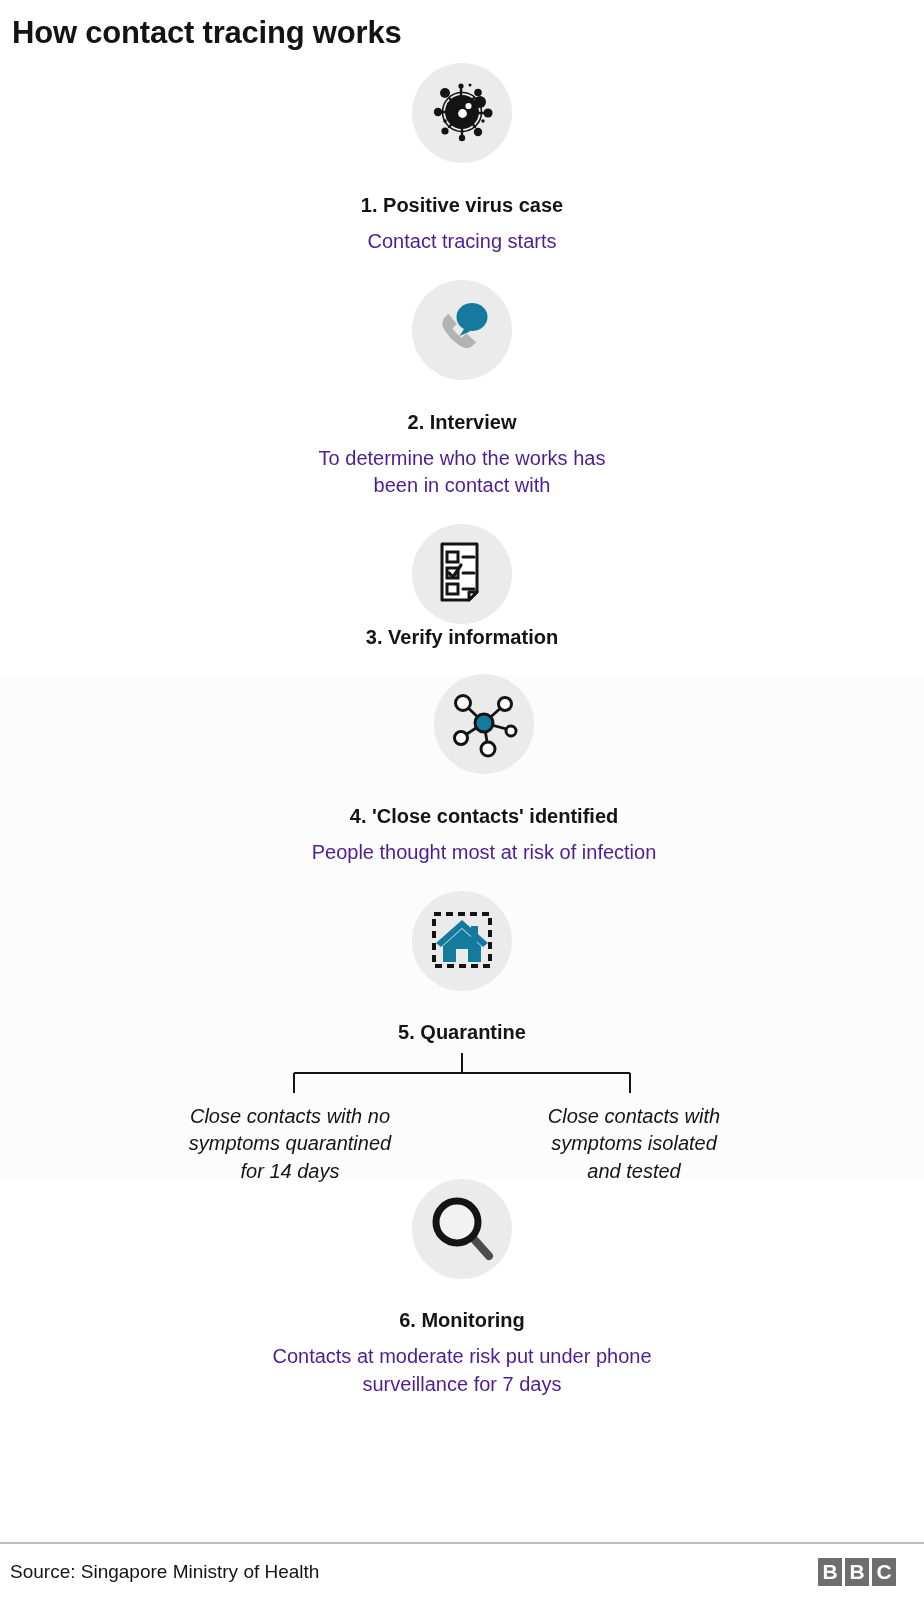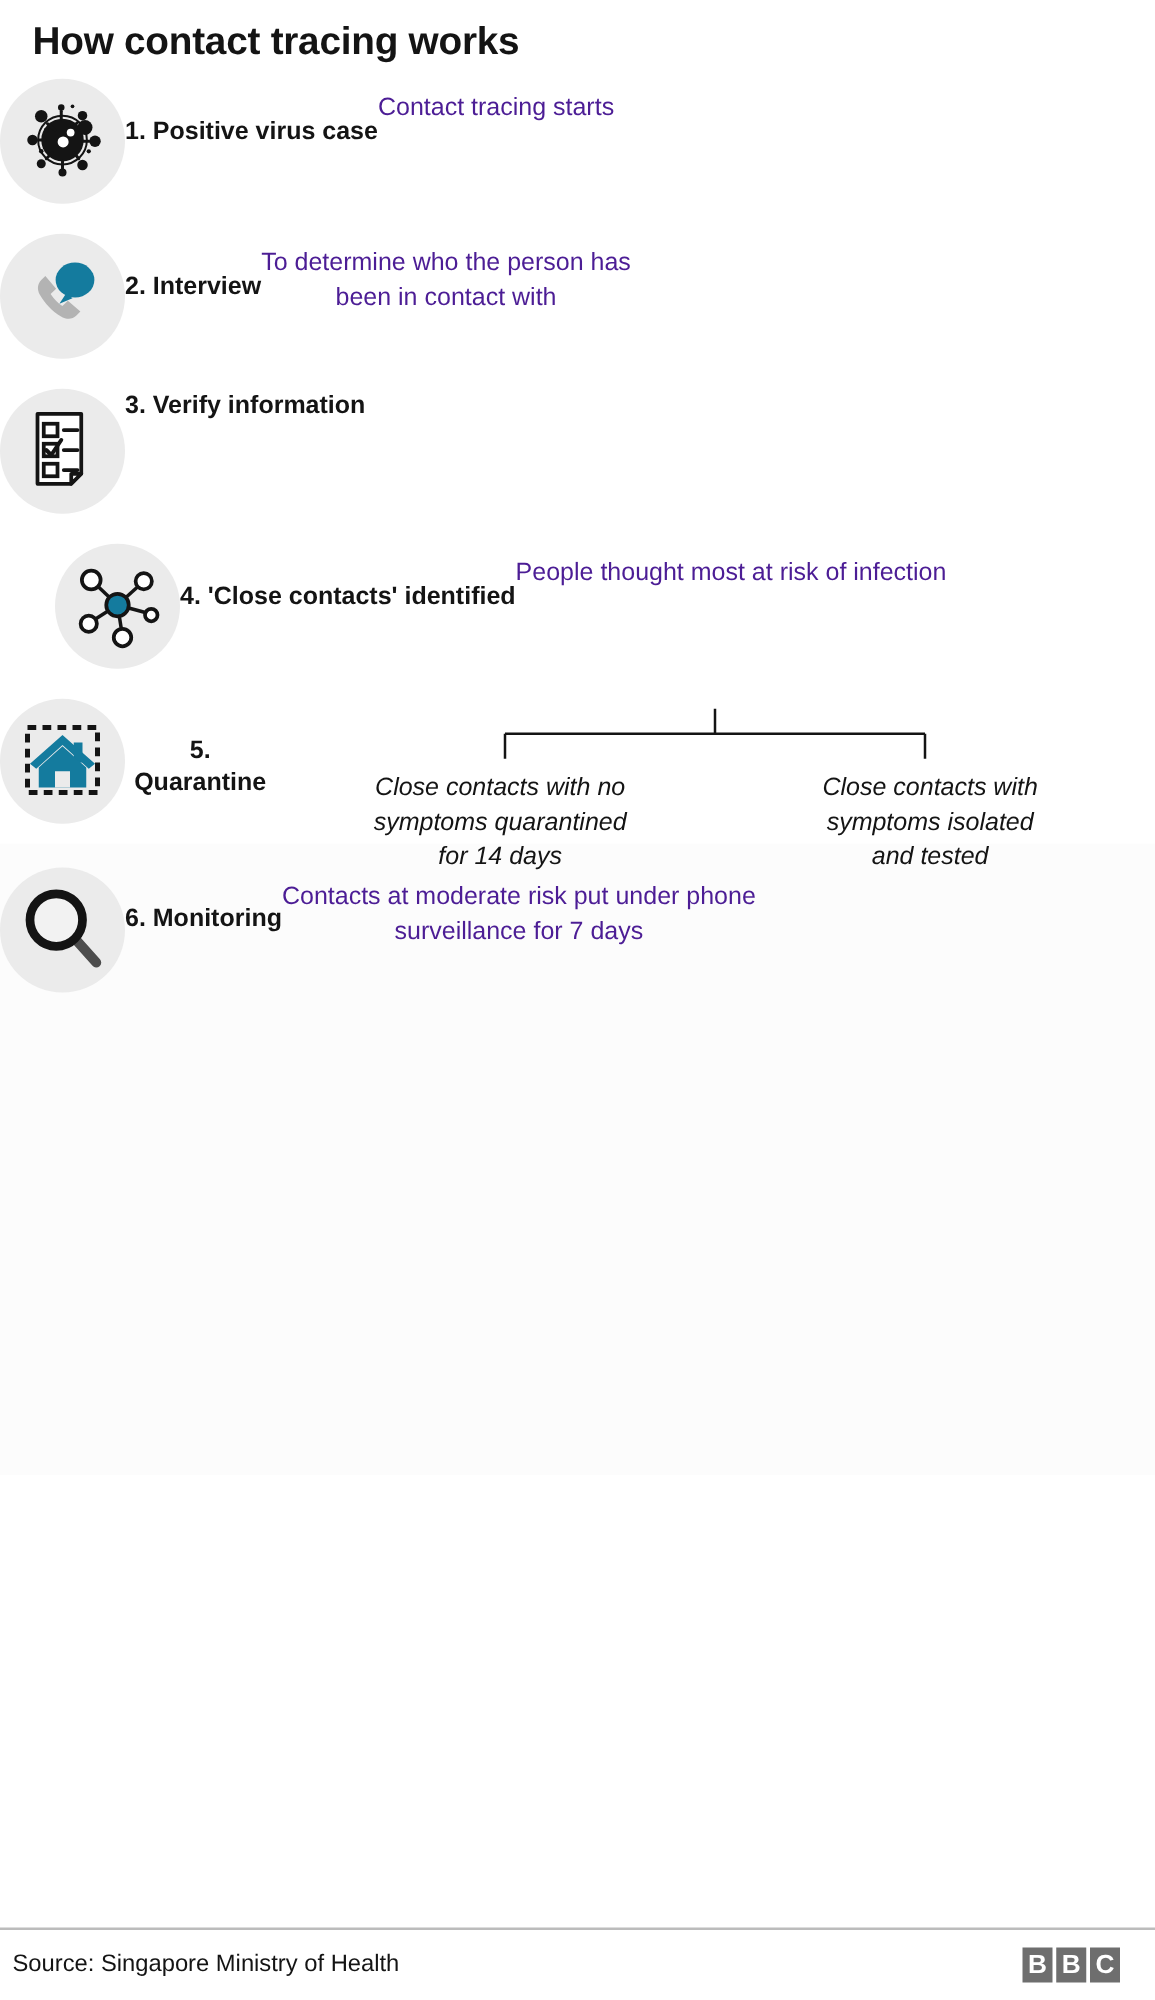--- a/index.html
+++ b/index.html
@@ -45,37 +45,37 @@
     display: flex;
     flex-direction: column;
   }
 
   
   .title {
     font-size: 31px;
     font-weight: bold;
     letter-spacing: -0.2px;
     color: #141414;
-    padding: 14px 0 0 26px;
+    padding: 14px 0 0 12px;
     line-height: 1.2;
   }
 
   
   .steps {
     display: flex;
     flex-direction: column;
     align-items: center;
     width: 924px;
   }
 
   .step {
     width: 924px;
     display: flex;
-    flex-direction: row;
-    align-items: flex-start;
+    flex-direction: column;
+    align-items: center;
   }
 
   .icon-badge {
     width: 100px;
     height: 100px;
     border-radius: 50%;
     background: #ebebeb;
     display: flex;
     align-items: center;
     justify-content: center;
@@ -247,21 +247,21 @@
         <div class="icon-badge">
           <span>
             <svg width="74" height="74" viewBox="0 0 74 74">
               <path d="M20 26c-3 3-3.6 7.5-1 12 3.8 6.6 9.6 12.8 16.5 17 5 3 9.4 2.6 12.4-0.4l3.4-3.4-10-8.6-4.4 4.2c-3.4-2.2-7-5.8-9.4-9.6l4.4-4.2-8.6-10.2-3.3 3.2z" fill="#b3b3b3"></path>
               <ellipse cx="47" cy="26" rx="15.5" ry="14" fill="#147b9e"></ellipse>
               <path d="M40 36.5 L34.5 45 L45 40.5 Z" fill="#147b9e"></path>
             </svg>
           </span>
         </div>
         <div class="step-heading">2. Interview</div>
-        <div class="step-body">To determine who the person has
+        <div class="step-body">To determine who the works has
 been in contact with</div>
       </div>
 
       <div class="step step-3">
         <div class="icon-badge">
           <span>
             <svg width="74" height="74" viewBox="0 0 74 74">
               <path d="M17 9 H52 V57 L44 65 H17 Z" fill="#ffffff" stroke="#141414" stroke-width="3" stroke-linejoin="round"></path>
               <path d="M52 57 H44 V65 Z" fill="#ffffff" stroke="#141414" stroke-width="3" stroke-linejoin="round"></path>
               <rect x="22" y="17" width="11" height="10" fill="none" stroke="#141414" stroke-width="3"></rect>

